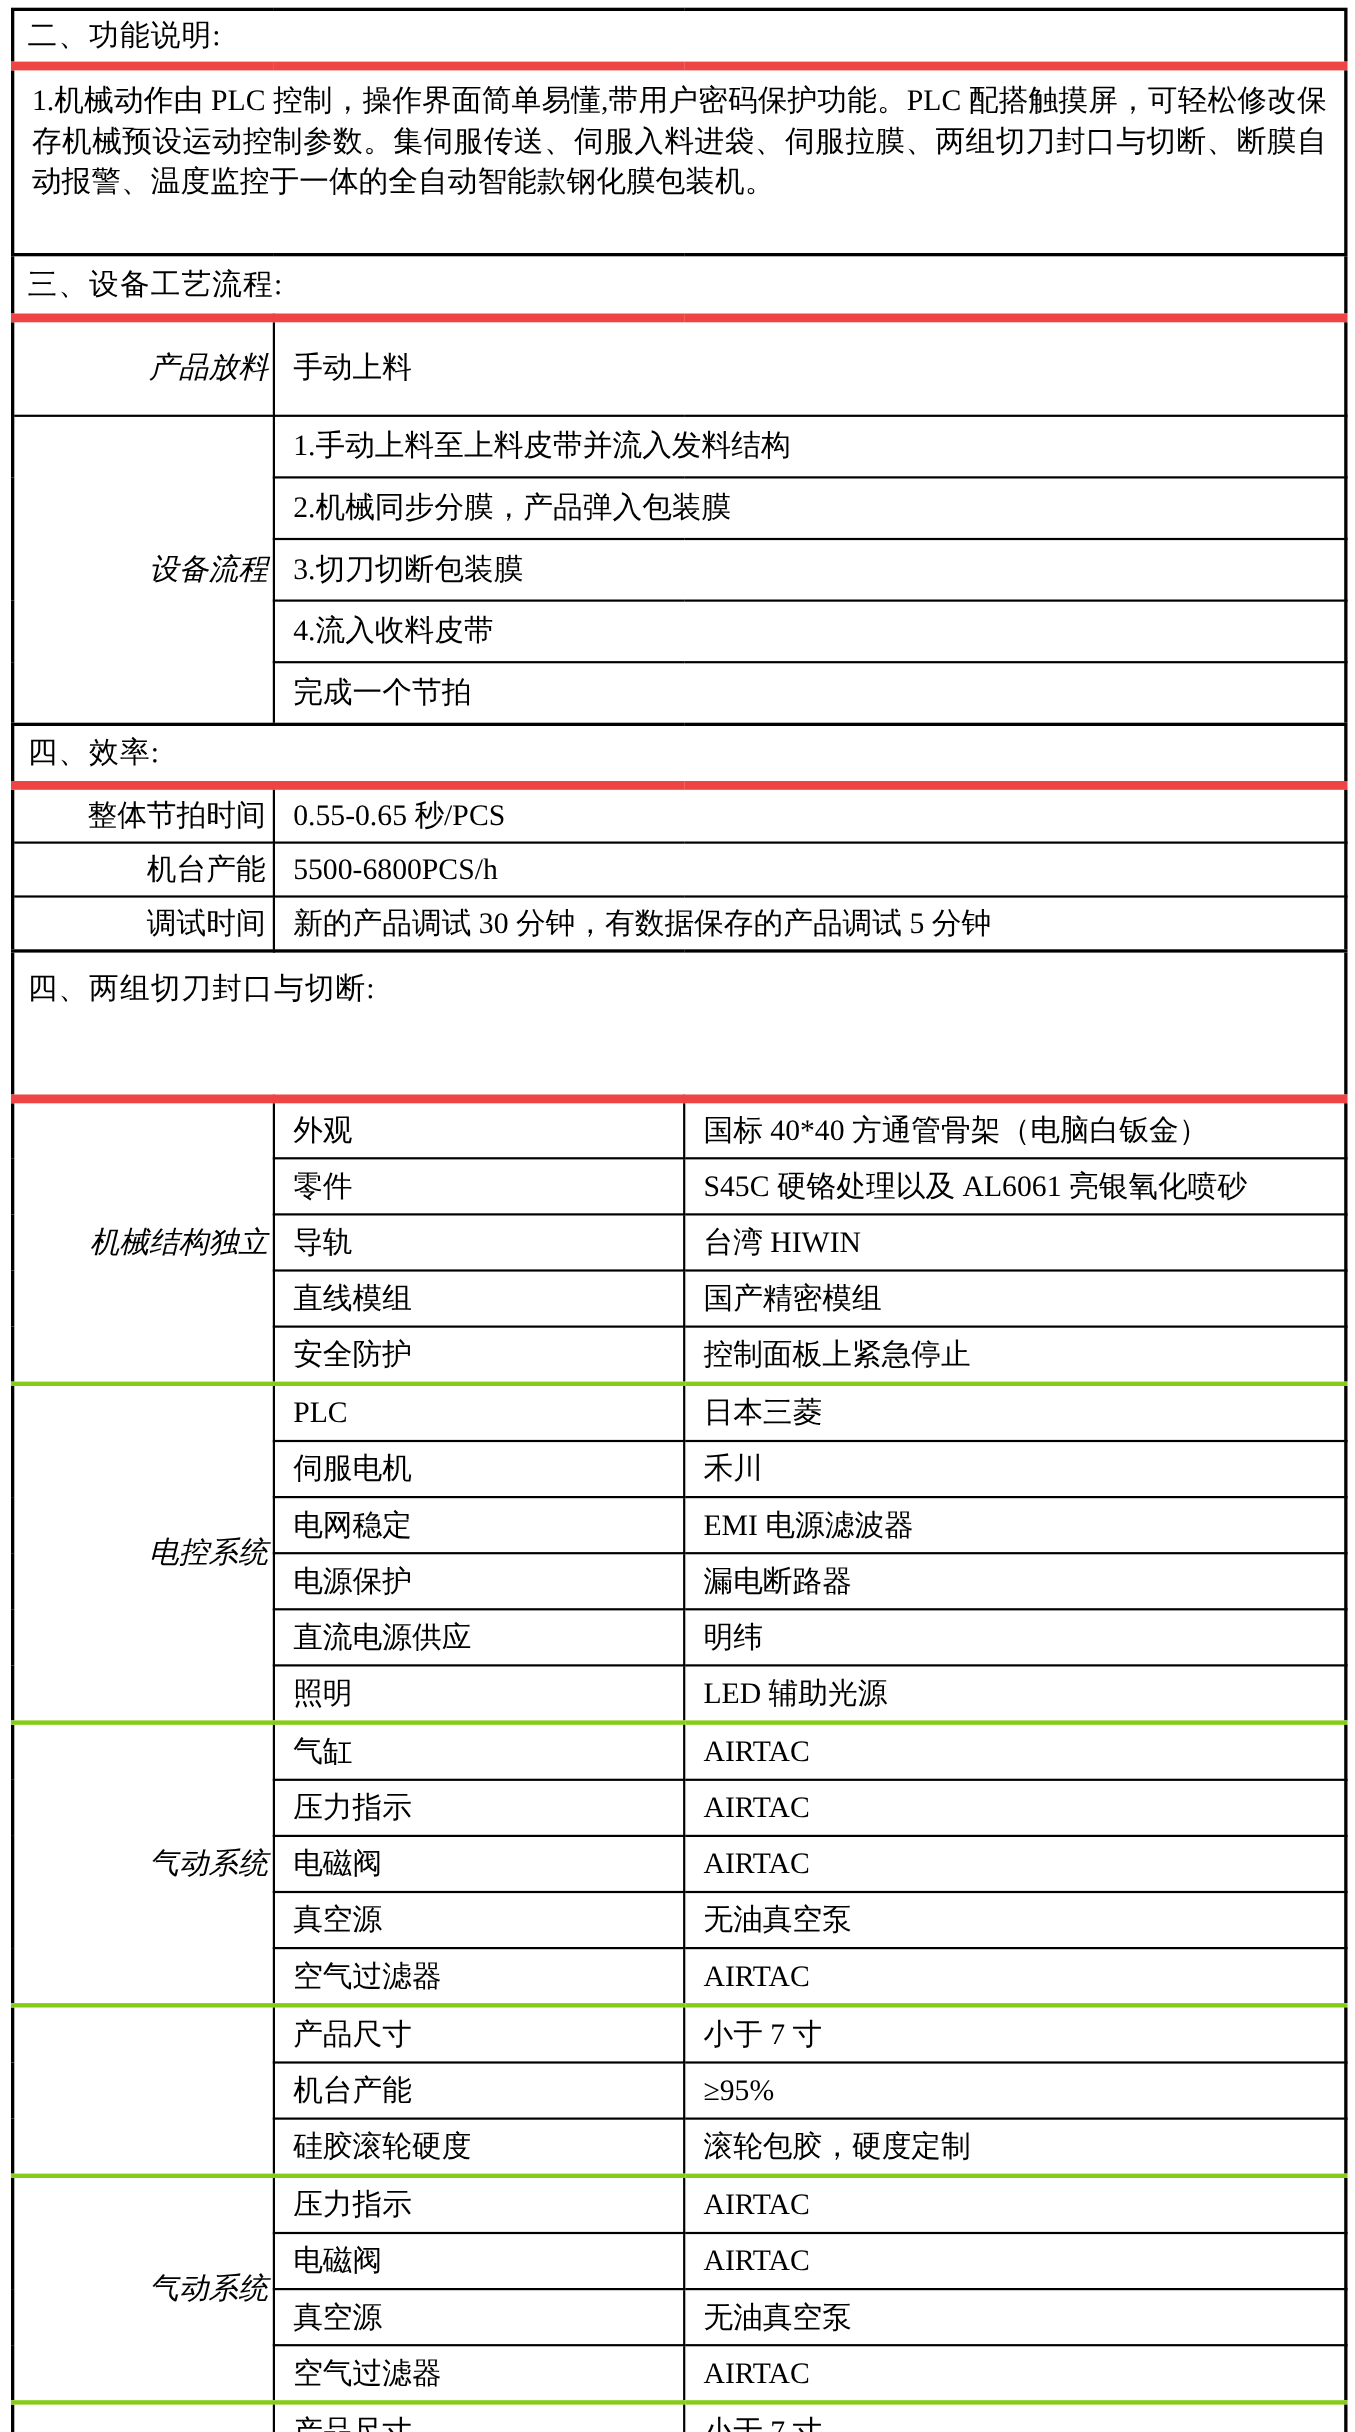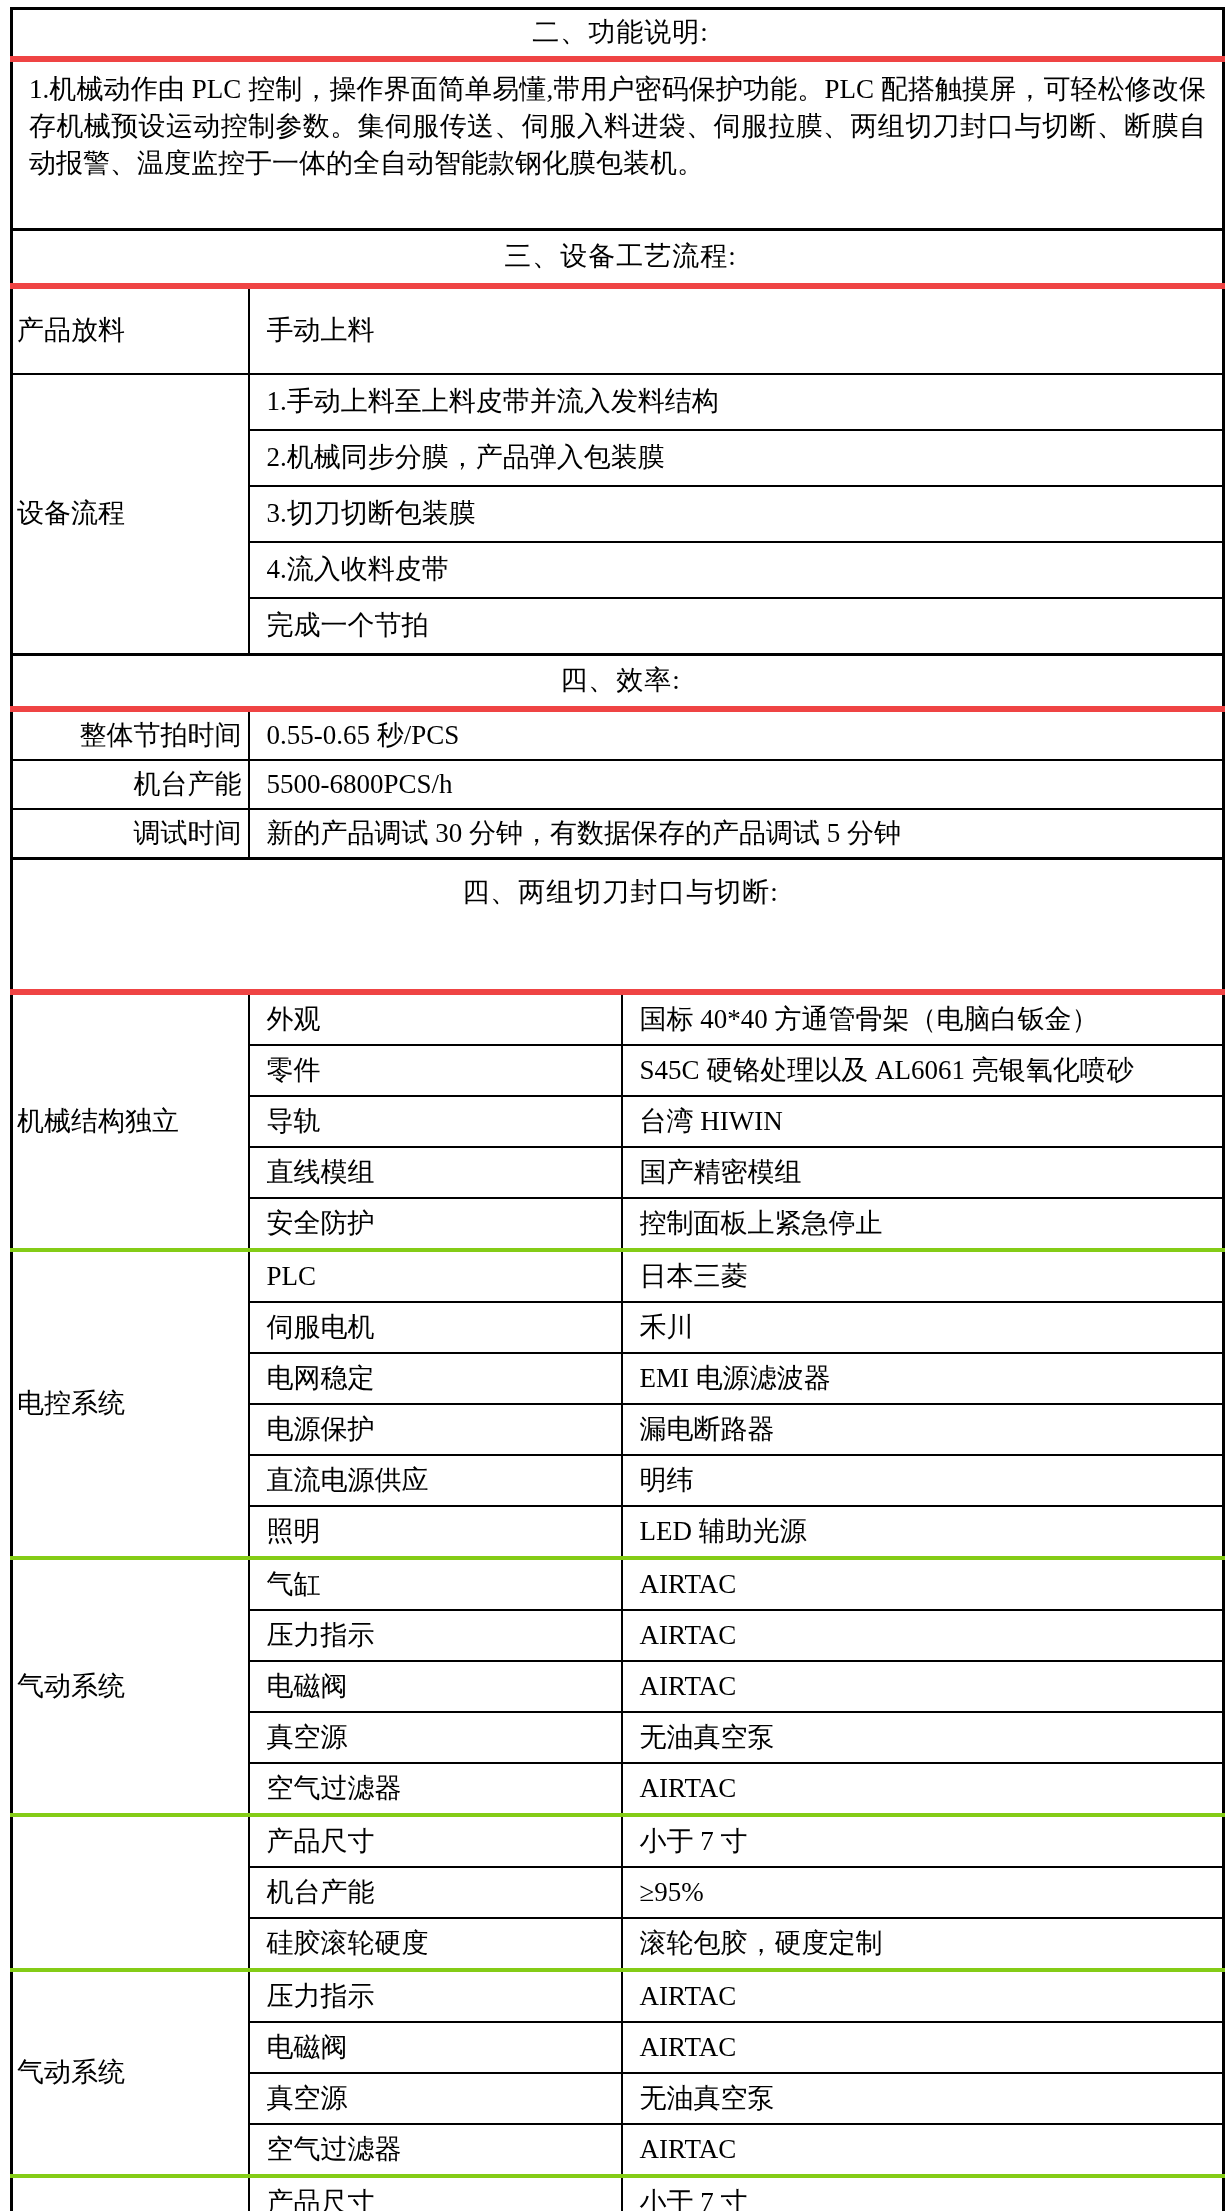--- a/index.html
+++ b/index.html
@@ -26,23 +26,22 @@
     line-height: 1.25;
     padding: 0 6px 0 17px;
     vertical-align: middle;
     overflow: hidden;
     word-break: break-all;
   }
   
   tr.hdr td {
     padding-left: 12px;
     border-top: 3px solid #000;
-    border-bottom: 6px solid #ef4444;
+    border-bottom: 8px solid #ef4444;
     letter-spacing: 1px;
-    text-align: center;
   }
   tr.h1 td { height: 46px; }
   tr.h2 td { height: 52px; }
   tr.h3 td { height: 50px; }
   tr.h4 td { height: 113px; vertical-align: top; padding-top: 16px; }
   
   tr.para td {
     height: 157px;
     vertical-align: top;
     padding: 9px 16px 0 16px;
@@ -52,21 +51,21 @@
   
   tr.fr td  { height: 84px; }
   tr.step td { height: 54px; }
   
   tr.eff td { height: 47px; }
   
   tr.cfg td { height: 49px; }
   
   tr.gsep td { border-top: 4px solid #84cc16; }
   
-  td.c1 { text-align: left; padding: 0 4px; }
+  td.c1 { text-align: right; padding: 0 4px; font-style: italic; }
   td.l1 { text-align: right; padding-left: 12px; }
 </style>
 </head>
 <body>
 
 <div class="doc">
   <table class="spec">
     <colgroup>
       <col style="width:237px">
       <col style="width:373px">

